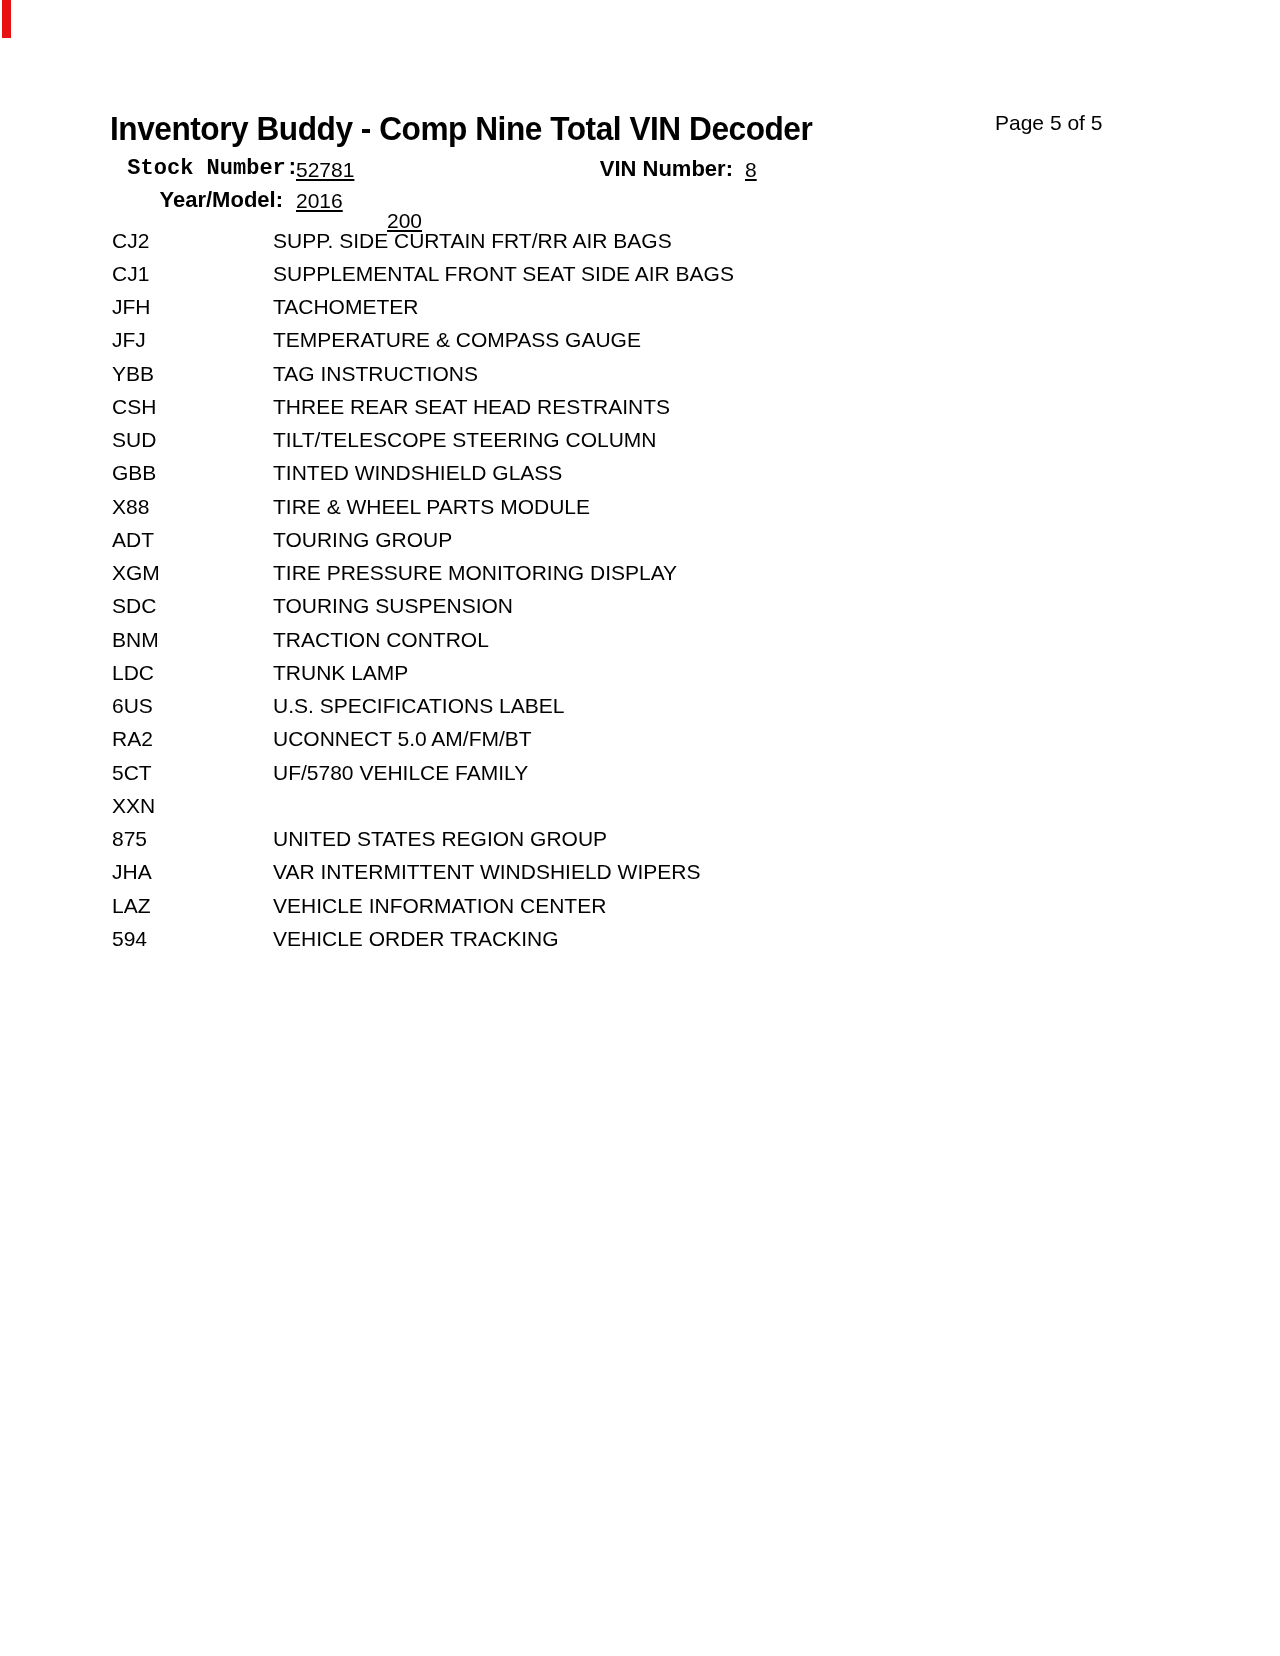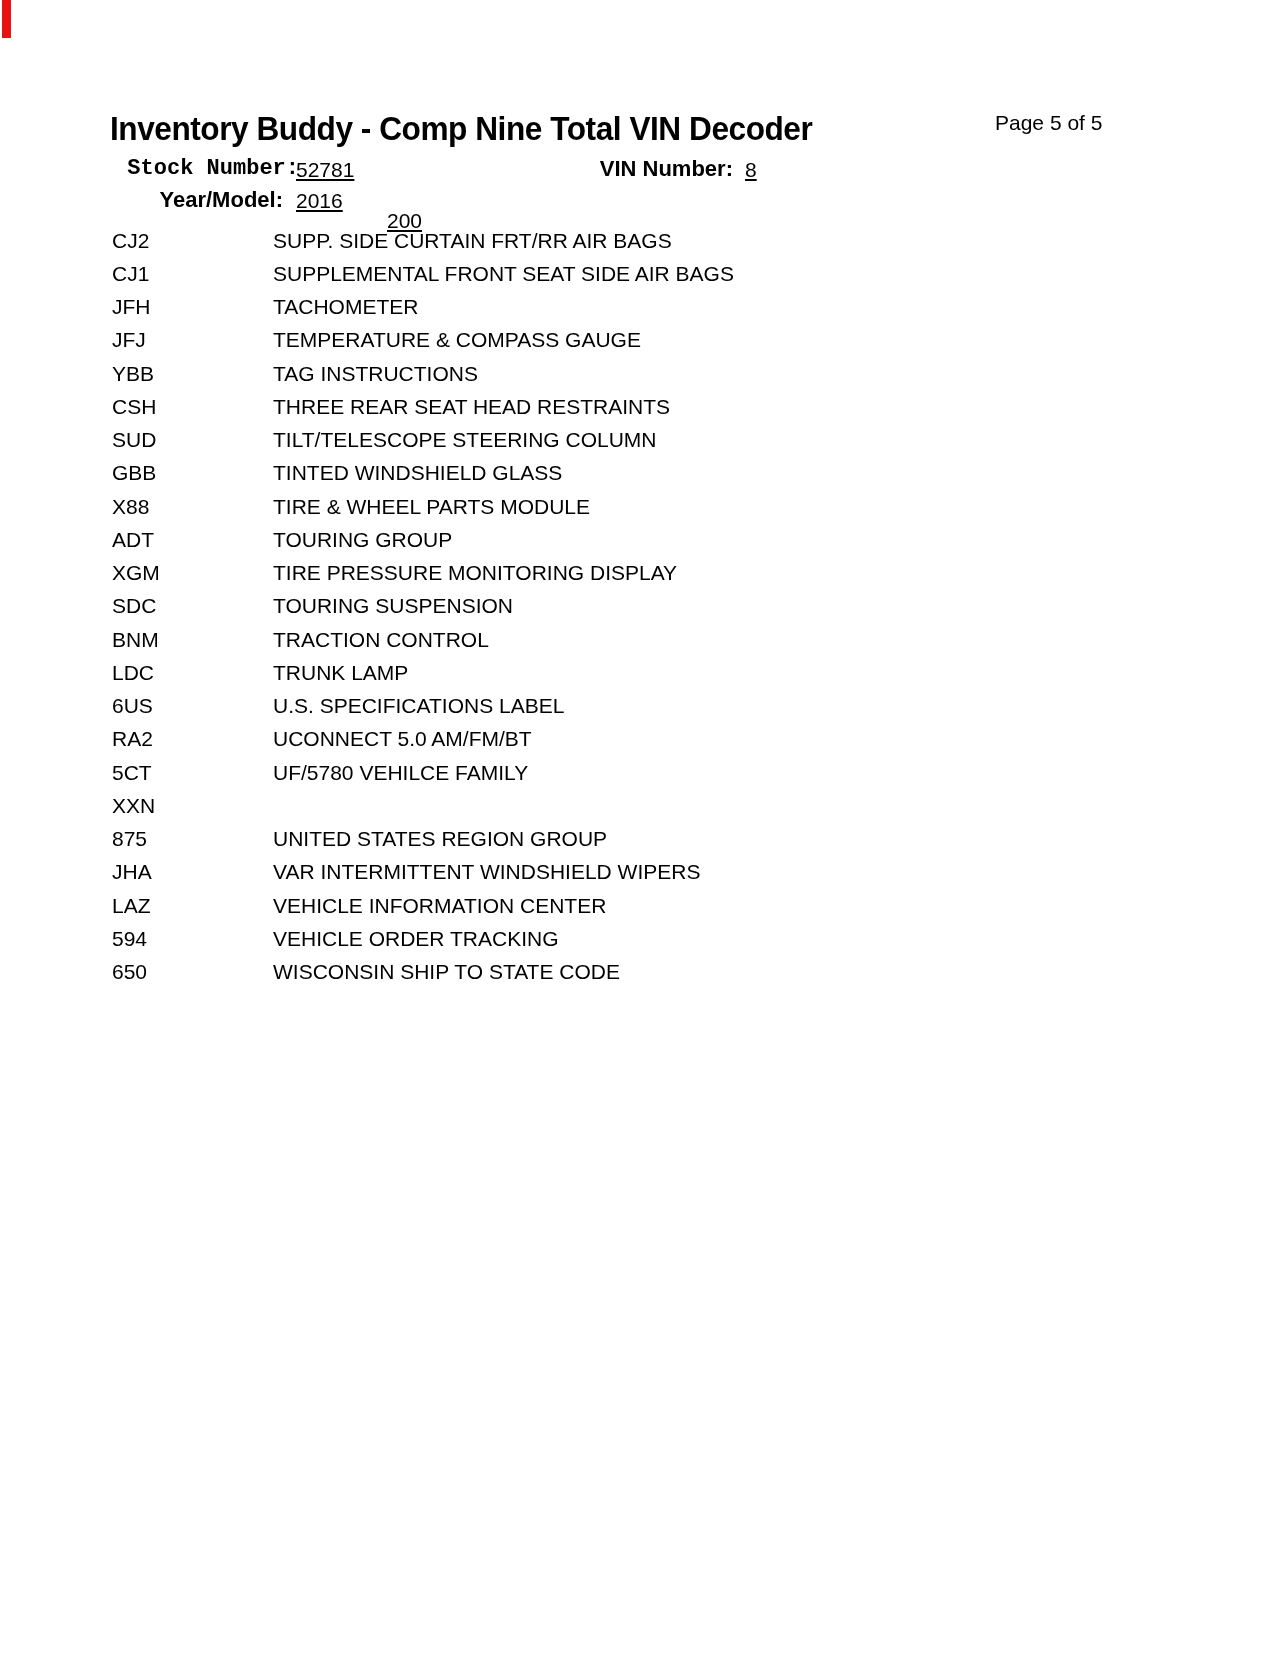--- a/index.html
+++ b/index.html
@@ -174,17 +174,13 @@
   <div class="option-row">
     <span class="option-code">LAZ</span>
     <span class="option-desc">VEHICLE INFORMATION CENTER</span>
   </div>
 
   <div class="option-row">
     <span class="option-code">594</span>
     <span class="option-desc">VEHICLE ORDER TRACKING</span>
   </div>
 
-  <div class="option-row">
-    <span class="option-code">650</span>
-    <span class="option-desc">WISCONSIN SHIP TO STATE CODE</span>
-  </div>
 </div>
 
 </body></html>

